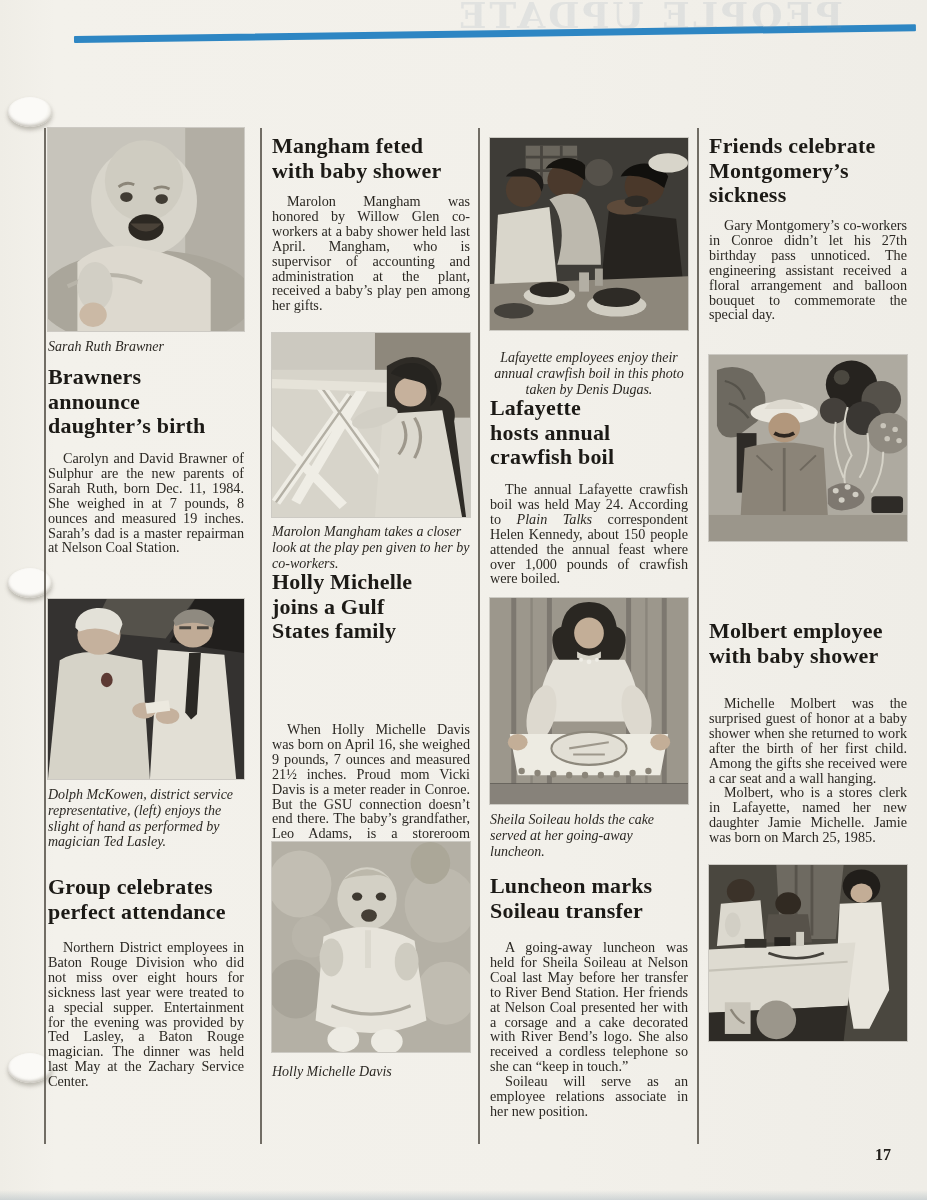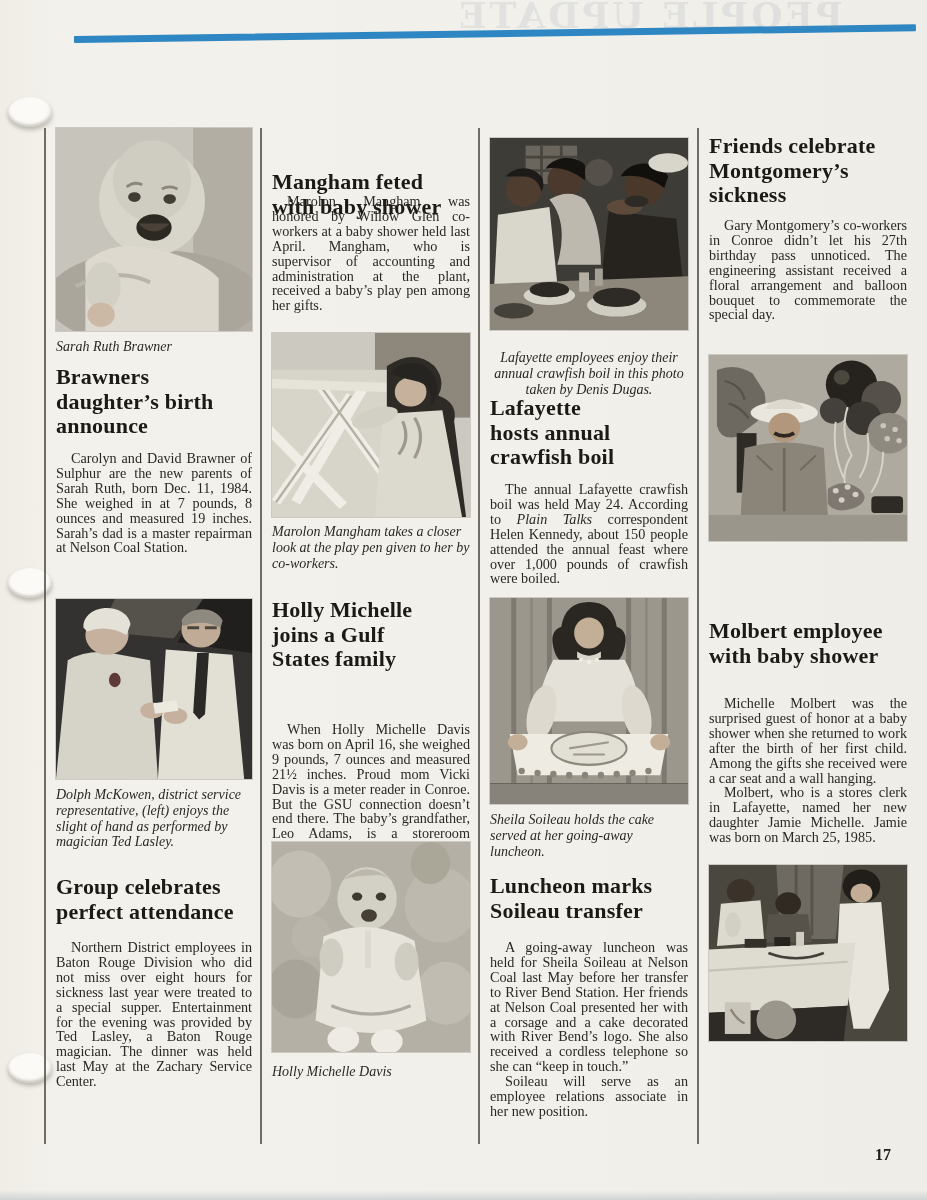--- a/index.html
+++ b/index.html
@@ -39,21 +39,21 @@
 
   <div class="hole" style="left:8px;top:97px;"></div>
   <div class="hole" style="left:8px;top:568px;"></div>
   <div class="hole" style="left:8px;top:1053px;"></div>
 
   <div class="vrule" style="left:44px;"></div>
   <div class="vrule" style="left:260px;"></div>
   <div class="vrule" style="left:478px;"></div>
   <div class="vrule" style="left:697px;"></div>
 
-  <div class="col" style="left:56px;width:196px;">
+  <div class="col" style="left:48px;width:196px;">
 
     <div class="photo" style="top:0;height:203px;">
       <svg viewBox="0 0 100 100" preserveAspectRatio="none">
         <rect width="100" height="100" fill="#c7c4bb"></rect>
         <rect x="70" width="30" height="100" fill="#b2aea4"></rect>
         <ellipse cx="50" cy="84" rx="55" ry="24" fill="#aaa69b"></ellipse>
         <circle cx="49" cy="36" r="27" fill="#d8d5cb"></circle>
         <circle cx="49" cy="26" r="20" fill="#cfccc1"></circle>
         <ellipse cx="40" cy="34" rx="3.2" ry="2.4" fill="#413c34"></ellipse>
         <ellipse cx="58" cy="35" rx="3.2" ry="2.4" fill="#413c34"></ellipse>
@@ -63,22 +63,22 @@
         <path d="M42,47 q8,8 16,0" fill="#4a4238"></path>
         <path d="M15,66 q15,-12 36,-6 q22,4 32,14 l0,26 l-68,0 z" fill="#ddd9cf"></path>
         <path d="M10,78 q20,-10 38,-2" stroke="#b8b4a9" stroke-width="2" fill="none"></path>
         <ellipse cx="24" cy="78" rx="9" ry="12" fill="#d2cfc5"></ellipse>
         <ellipse cx="23" cy="92" rx="7" ry="6" fill="#cbb9a5"></ellipse>
       </svg>
     </div>
     <div class="blk caption" style="top:211px;">Sarah Ruth Brawner</div>
     <div class="blk headline" style="top:237px;">
       <div>Brawners</div>
+      <div>announce</div>
       <div>daughter’s birth</div>
-      <div>announce</div>
     </div>
     <div class="blk body-text" style="top:323px;">
       <p>Carolyn and David Brawner of Sulphur are the new parents of Sarah Ruth, born Dec. 11, 1984. She weighed in at 7 pounds, 8 ounces and measured 19 inches. Sarah’s dad is a master repairman at Nelson Coal Station.</p>
     </div>
 
     <div class="photo" style="top:471px;height:180px;">
       <svg viewBox="0 0 100 100" preserveAspectRatio="none">
         <rect width="100" height="100" fill="#343230"></rect>
         <polygon points="30,0 75,0 60,22 22,18" fill="#55524b"></polygon>
         <polygon points="75,0 100,0 100,30 62,24" fill="#211f1d"></polygon>
@@ -101,21 +101,21 @@
       <div>Group celebrates</div>
       <div>perfect attendance</div>
     </div>
     <div class="blk body-text" style="top:812px;">
       <p>Northern District employees in Baton Rouge Division who did not miss over eight hours for sickness last year were treated to a special supper. Entertainment for the evening was provided by Ted Lasley, a Baton Rouge magician. The dinner was held last May at the Zachary Service Center.</p>
     </div>
   </div>
 
   <div class="col" style="left:272px;width:198px;">
 
-    <div class="blk headline" style="top:6px;margin-top:36px;">
+    <div class="blk headline" style="top:6px;">
       <div>Mangham feted</div>
       <div>with baby shower</div>
     </div>
     <div class="blk body-text" style="top:66px;">
       <p>Marolon Mangham was honored by Willow Glen co-workers at a baby shower held last April. Mangham, who is supervisor of accounting and administration at the plant, received a baby’s play pen among her gifts.</p>
     </div>
 
     <div class="photo" style="top:205px;height:184px;">
       <svg viewBox="0 0 100 100" preserveAspectRatio="none">
         <rect width="100" height="100" fill="#ccc9c0"></rect>
@@ -127,21 +127,21 @@
         <path d="M58,18 q14,-10 24,0 q6,8 2,16 q10,4 8,14 l6,52 l-40,0 z" fill="#2e2b26"></path>
         <circle cx="70" cy="32" r="8" fill="#c6b19c"></circle>
         <path d="M60,22 a12,11 0 0 1 22,2 q4,10 -2,16 q2,-12 -8,-14 q-8,-2 -12,-4 z" fill="#262420"></path>
         <path d="M56,44 l30,-2 l10,58 l-44,0 z" fill="#dcd9cf"></path>
         <path d="M66,48 q4,10 -2,18 m8,-20 q6,10 0,22" stroke="#9e988c" stroke-width="1.6" fill="none"></path>
         <ellipse cx="52" cy="46" rx="12" ry="5" fill="#d2cfc5" transform="rotate(-18 52 46)"></ellipse>
       </svg>
     </div>
     <div class="blk caption" style="top:396px;">Marolon Mangham takes a closer look at the play pen given to her by co-workers.</div>
 
-    <div class="blk headline" style="top:470px;">
+    <div class="blk headline" style="top:442px;">
       <div>Holly Michelle</div>
       <div>joins a Gulf</div>
       <div>States family</div>
     </div>
     <div class="blk body-text" style="top:558px;margin-top:36px;">
       <p>When Holly Michelle Davis was born on April 16, she weighed 9 pounds, 7 ounces and measured 21½ inches. Proud mom Vicki Davis is a meter reader in Conroe. But the GSU connection doesn’t end there. The baby’s grandfather, Leo Adams, is a storeroom foreman in Conroe.</p>
     </div>
 
     <div class="photo" style="top:714px;height:210px;">
       <svg viewBox="0 0 100 100" preserveAspectRatio="none">

